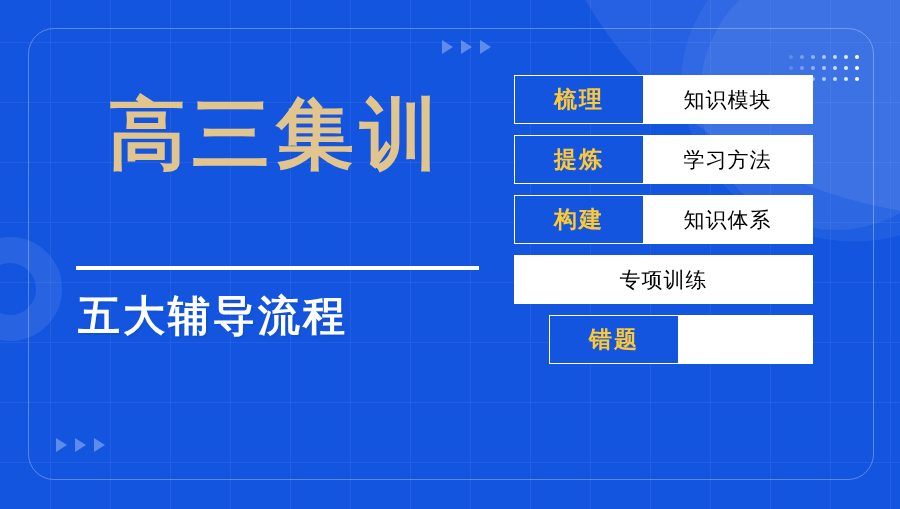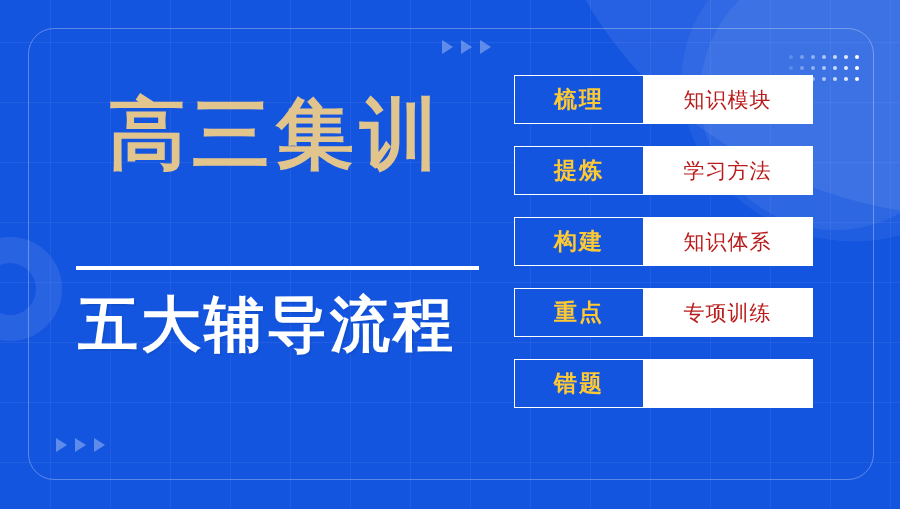--- a/index.html
+++ b/index.html
@@ -140,62 +140,62 @@
     left: 76px;
     top: 266px;
     width: 403px;
     height: 4px;
     background: #ffffff;
   }
   .subtitle {
     position: absolute;
     left: 78px;
     top: 295px;
-    font-size: 60px;
+    font-size: 42px;
     line-height: 1;
     font-weight: 700;
     letter-spacing: 3px;
     color: #ffffff;
     white-space: nowrap;
     text-shadow: 2px 2px 0 rgba(0,0,0,0.06);
   }
 
   
   .list {
     position: absolute;
     left: 514px;
     top: 75px;
     width: 299px;
   }
   .row {
     display: flex;
     align-items: stretch;
     height: 49px;
-    margin-bottom: 22px;
+    margin-bottom: 11px;
     border: 1px solid rgba(255,255,255,0.85);
     box-sizing: border-box;
     background: #ffffff;
   }
-  .row:last-child { margin-bottom: 0; }
+  .row:last-child { margin-bottom: 0; margin-left: 35px; }
   .row .key {
     width: 128px;
     flex: 0 0 128px;
     background: #1455E0;
     color: #FFC933;
     font-size: 23px;
     font-weight: 700;
     letter-spacing: 2px;
     display: flex;
     align-items: center;
     justify-content: center;
   }
   .row .val {
     flex: 1 1 auto;
     background: #ffffff;
-    color: #b91c1c;
+    color: #000000;
     font-size: 21px;
     font-weight: 400;
     letter-spacing: 1px;
     display: flex;
     align-items: center;
     justify-content: center;
   }
 </style>
 </head>
 <body>
@@ -257,21 +257,20 @@
       </div>
       <div class="row">
         <div class="key">提炼</div>
         <div class="val">学习方法</div>
       </div>
       <div class="row">
         <div class="key">构建</div>
         <div class="val">知识体系</div>
       </div>
       <div class="row">
-        <div class="key">重点</div>
         <div class="val">专项训练</div>
       </div>
       <div class="row">
         <div class="key">错题</div>
       </div>
     </div>
 
 </div>
 
 </body></html>

